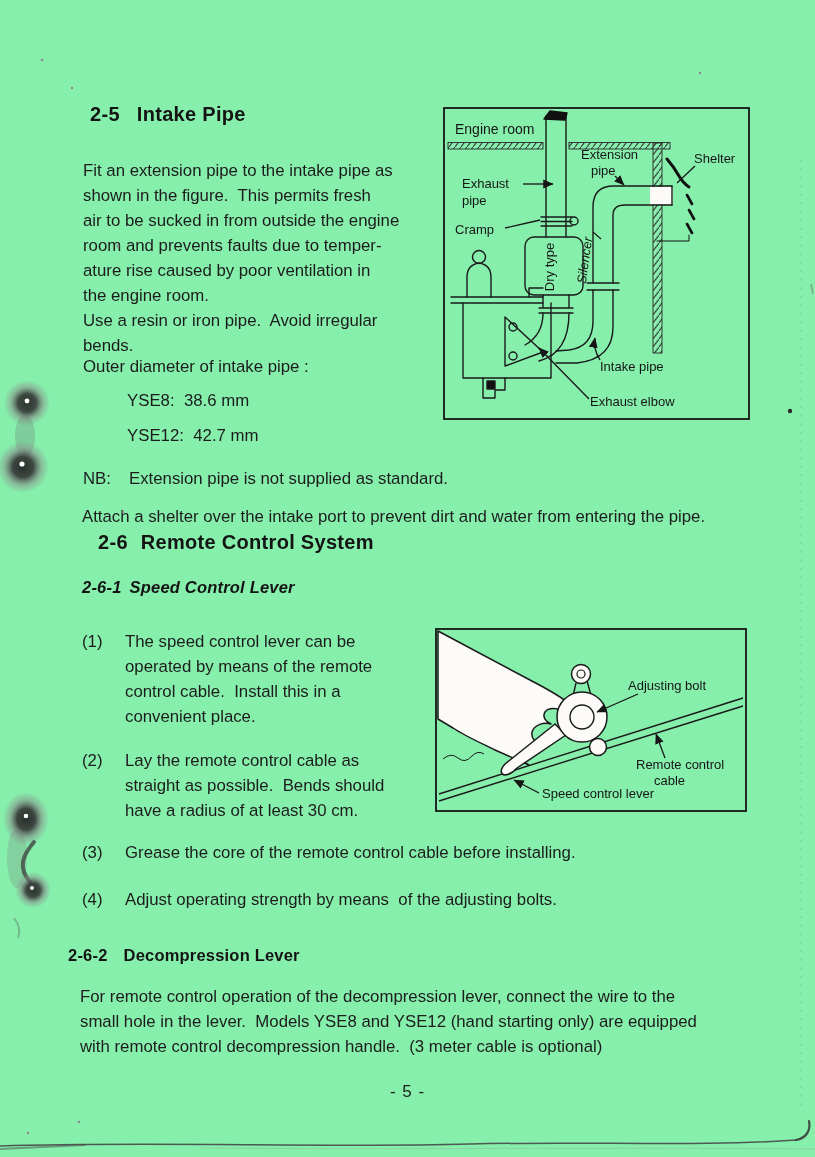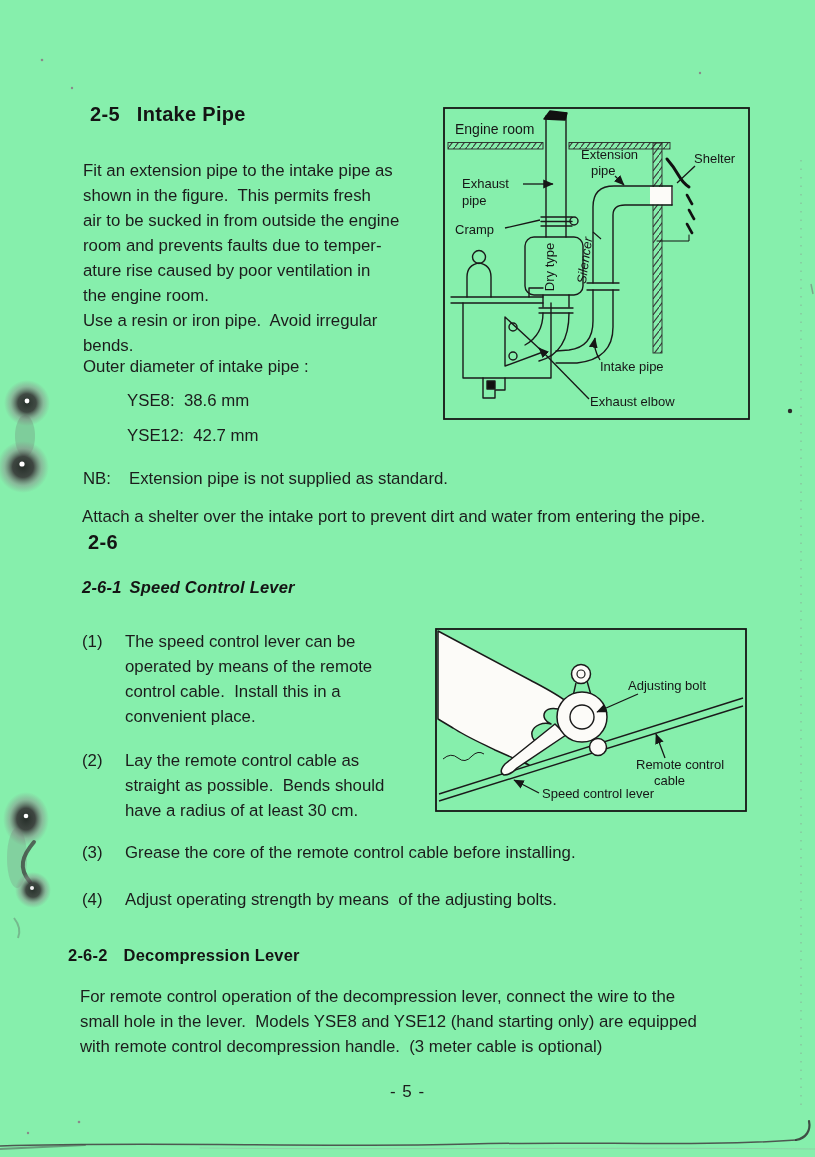--- a/index.html
+++ b/index.html
@@ -56,22 +56,23 @@
 
   <div class="single" style="left:83px;top:466px;">
     <span class="ln">NB:</span>
     <span class="ln" style="margin-left:18px;">Extension pipe is not supplied as standard.</span>
   </div>
 
   <div class="block" style="left:82px;top:504px;">
     <div class="ln">Attach a shelter over the intake port to prevent dirt and water from entering the pipe.</div>
   </div>
 
-  <div class="h1" style="left:88px;top:531px;">
+  <div class="h1" style="left:98px;top:531px;">
     <span>2-6</span>
+    <span style="margin-left:13px;">Remote Control System</span>
   </div>
 
   <div class="h2" style="left:82px;top:578px;font-style:italic;">
     <span>2-6-1</span>
     <span style="margin-left:8px;">Speed Control Lever</span>
   </div>
 
   <div class="item" style="left:82px;top:629px;">
     <div class="marker">(1)</div>
     <div class="ilines">

